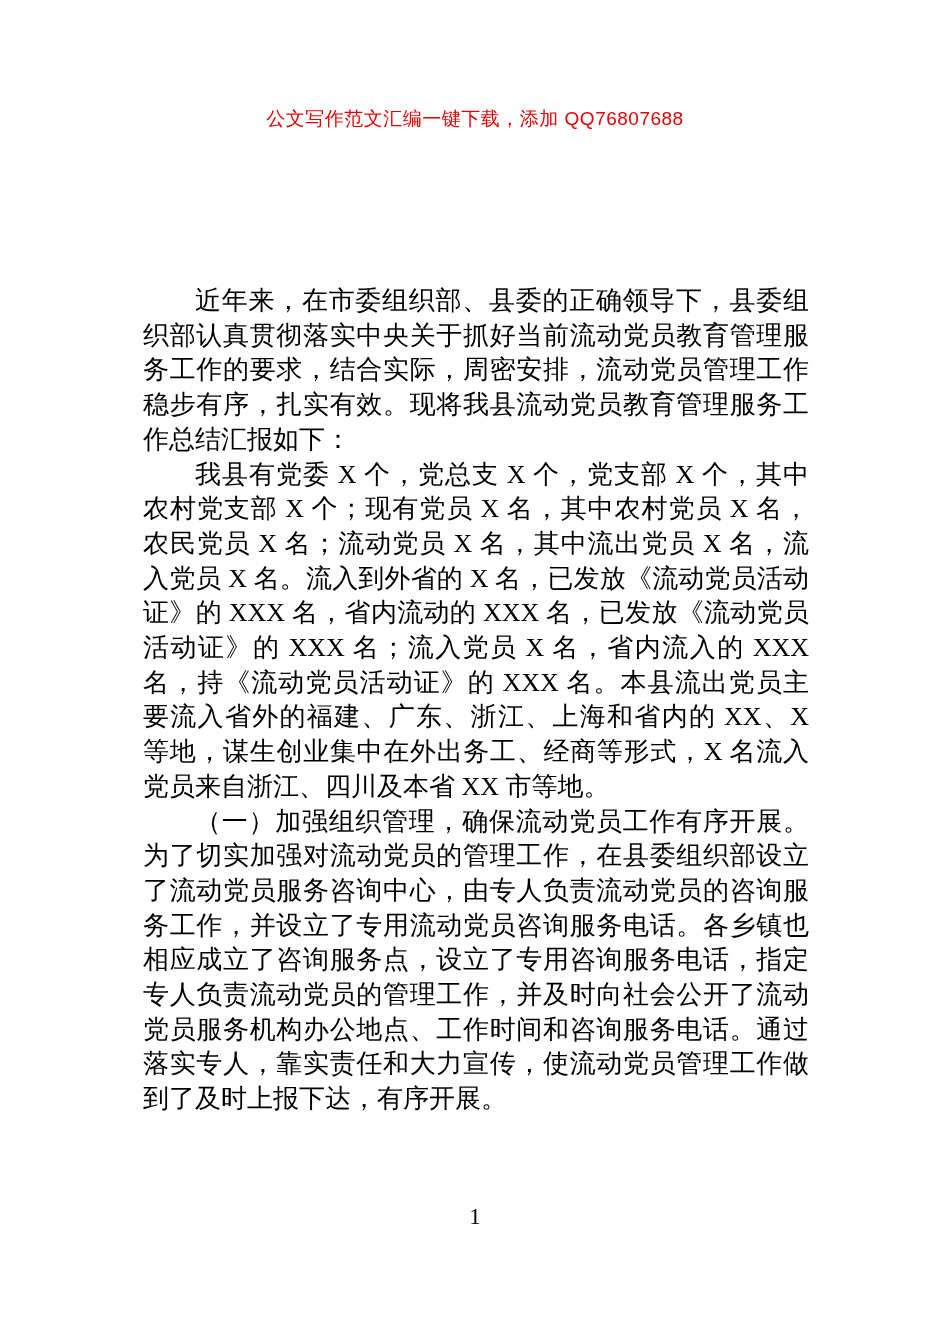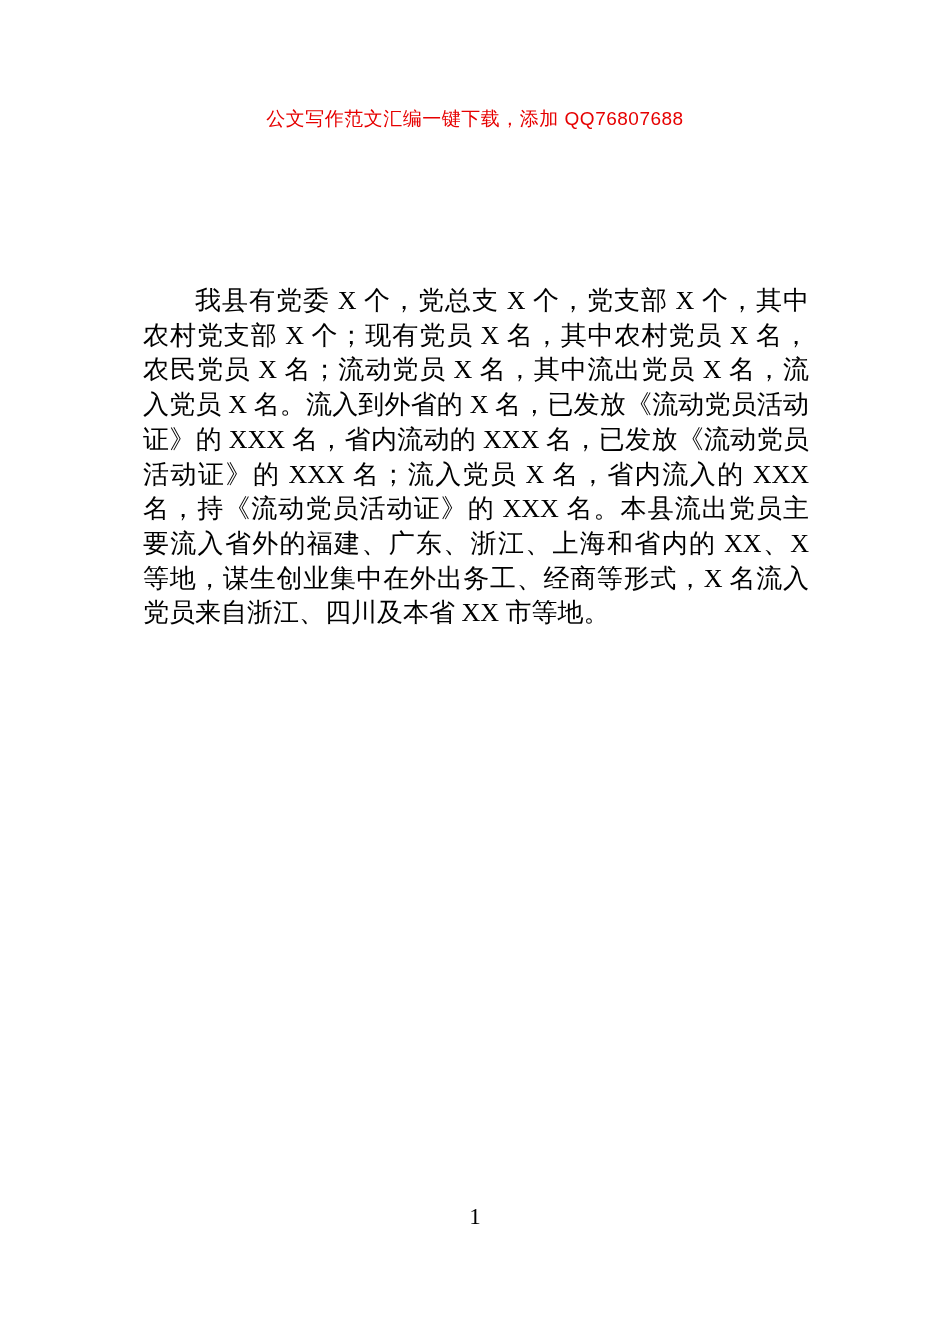--- a/index.html
+++ b/index.html
@@ -69,18 +69,20 @@
 </style>
 </head>
 <body>
 
 <div class="page">
 
   <div class="header-notice">公文写作范文汇编一键下载，添加 QQ76807688</div>
 
 
   <div class="doc-body">
+    <p>近年来，在市委组织部、县委的正确领导下，县委组织部认真贯彻落实中央关于抓好当前流动党员教育管理服务工作的要求，结合实际，周密安排，流动党员管理工作稳步有序，扎实有效。现将我县流动党员教育管理服务工作总结汇报如下：</p>
     <p>我县有党委 X 个，党总支 X 个，党支部 X 个，其中农村党支部 X 个；现有党员 X 名，其中农村党员 X 名，农民党员 X 名；流动党员 X 名，其中流出党员 X 名，流入党员 X 名。流入到外省的 X 名，已发放《流动党员活动证》的 XXX 名，省内流动的 XXX 名，已发放《流动党员活动证》的 XXX 名；流入党员 X 名，省内流入的 XXX 名，持《流动党员活动证》的 XXX 名。本县流出党员主要流入省外的福建、广东、浙江、上海和省内的 XX、X 等地，谋生创业集中在外出务工、经商等形式，X 名流入党员来自浙江、四川及本省 XX 市等地。</p>
+    <p>（一）加强组织管理，确保流动党员工作有序开展。为了切实加强对流动党员的管理工作，在县委组织部设立了流动党员服务咨询中心，由专人负责流动党员的咨询服务工作，并设立了专用流动党员咨询服务电话。各乡镇也相应成立了咨询服务点，设立了专用咨询服务电话，指定专人负责流动党员的管理工作，并及时向社会公开了流动党员服务机构办公地点、工作时间和咨询服务电话。通过落实专人，靠实责任和大力宣传，使流动党员管理工作做到了及时上报下达，有序开展。</p>
   </div>
 
   <div class="page-number">1</div>
 
 </div>
 
 </body></html>

